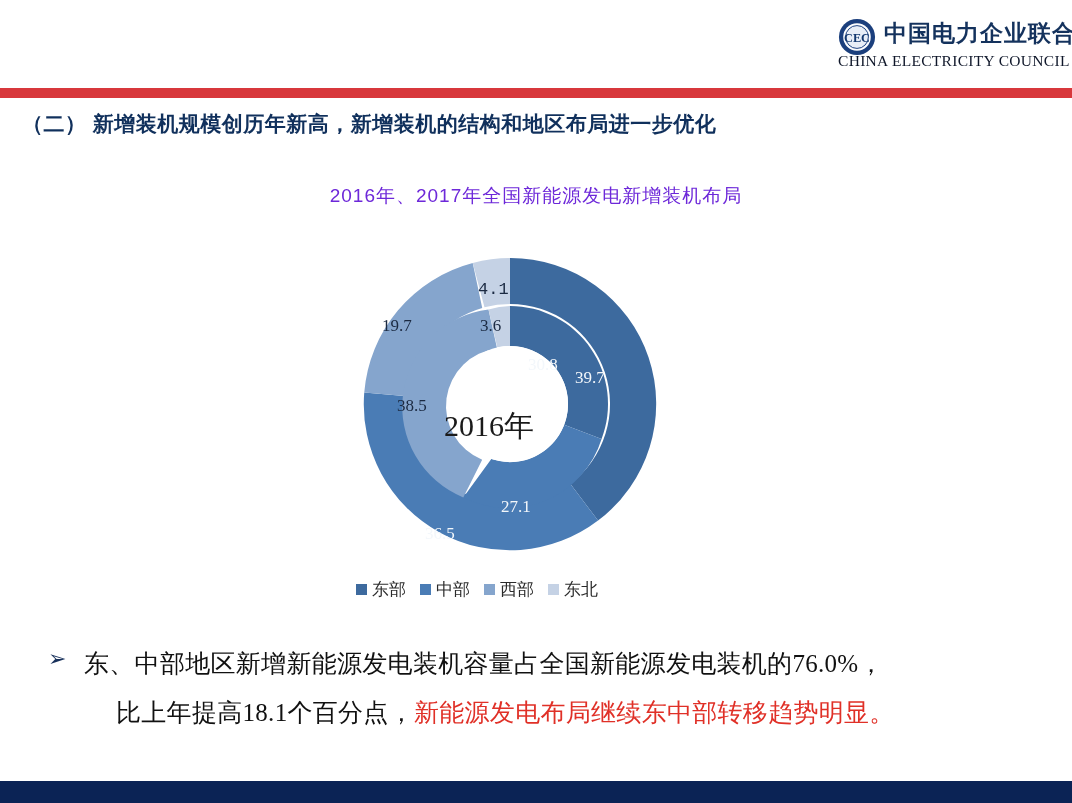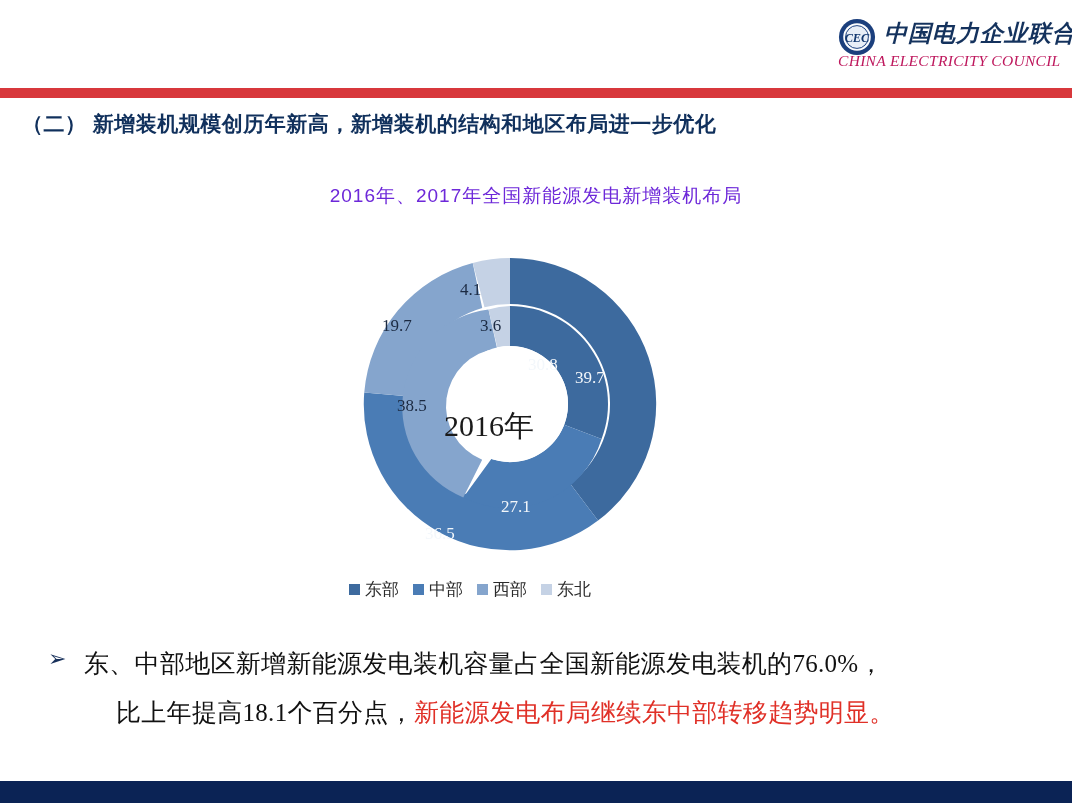--- a/index.html
+++ b/index.html
@@ -16,32 +16,32 @@
   .header{position:absolute;left:0;top:0;width:1072px;height:88px;}
   .head-title{
     position:absolute;left:18px;top:22px;
     font-family:"Liberation Sans","DejaVu Sans",sans-serif;
     font-weight:bold;
     font-size:27px;
     letter-spacing:1px;
     color:#10305c;
     white-space:nowrap;
   }
-  .logo-wrap{position:absolute;left:838px;top:16px;width:228px;height:62px;font-style:italic;}
+  .logo-wrap{position:absolute;left:838px;top:16px;width:228px;height:62px;}
   .logo-mark{position:absolute;left:0;top:2px;width:38px;height:38px;}
   .logo-cn{
     position:absolute;left:46px;top:2px;
     font-family:"Liberation Sans","DejaVu Sans",sans-serif;
     font-weight:bold;font-size:23px;color:#14325d;
     letter-spacing:1px;white-space:nowrap;
   }
   .logo-en{
     position:absolute;left:0px;top:36px;
     font-family:"Liberation Serif","DejaVu Serif",serif;
-    font-size:15.5px;color:#be185d;letter-spacing:0.3px;white-space:nowrap;
+    font-size:15.5px;color:#0f172a;letter-spacing:0.3px;white-space:nowrap;
   }
   .red-bar{position:absolute;left:0;top:88px;width:1072px;height:10px;background:#d8383c;}
 
   
   .sub-head{
     position:absolute;left:22px;top:110px;
     font-family:"Liberation Sans","DejaVu Sans",sans-serif;
     font-weight:bold;font-size:21px;color:#10305c;letter-spacing:0.5px;
     white-space:nowrap;
   }
@@ -67,21 +67,21 @@
   .dval{
     position:absolute;
     font-family:"Liberation Serif","DejaVu Serif",serif;
     font-size:17px;white-space:nowrap;
   }
   .dval.dark{color:#1b2a42;}
   .dval.light{color:#f3f7fb;}
 
   
   .legend{
-    position:absolute;left:8px;top:578px;width:924px;
+    position:absolute;left:15px;top:578px;width:924px;
     display:flex;justify-content:center;align-items:center;gap:14px;
   }
   .leg-item{display:flex;align-items:center;gap:5px;}
   .leg-swatch{width:11px;height:11px;display:inline-block;}
   .leg-text{
     font-family:"Liberation Serif","DejaVu Serif",serif;
     font-size:17px;color:#2b2b2b;
   }
 
   
@@ -147,21 +147,21 @@
       <path fill="#c5d2e5" d="M196.50,51.38 A98,98 0 0 1 218,48 L218,88 A58,58 0 0 0 205.28,89.41 Z"></path>
 
       <circle cx="218" cy="146" r="58" fill="#ffffff"></circle>
     </svg>
 
     <div class="ring-center-label lbl-2016">2016年</div>
 
     <div class="dval light" style="left:283px;top:110px;">39.7</div>
     <div class="dval light" style="left:133px;top:266px;">36.5</div>
     <div class="dval dark" style="left:90px;top:58px;">19.7</div>
-    <div class="dval dark" style="left:168px;top:22px;">4.1</div>
+    <div class="dval dark" style="left:186px;top:22px;font-family:Liberation Mono, monospace;">4.1</div>
 
     <div class="dval light" style="left:236px;top:97px;">30.8</div>
     <div class="dval light" style="left:209px;top:239px;">27.1</div>
     <div class="dval dark" style="left:105px;top:138px;">38.5</div>
     <div class="dval dark" style="left:188px;top:58px;">3.6</div>
   </div>
 
   <div class="legend">
     <div class="leg-item">
       <span class="leg-swatch" style="background:#3d6a9e"></span>

